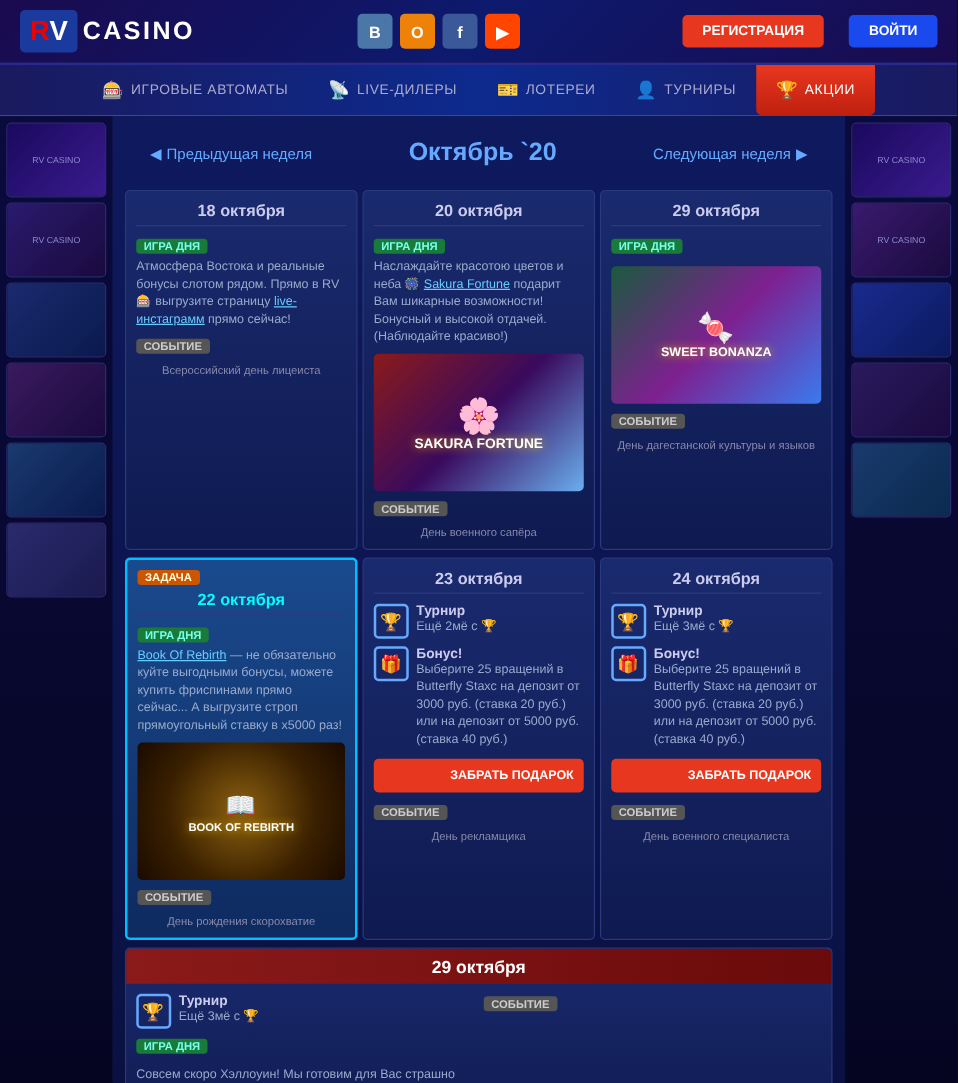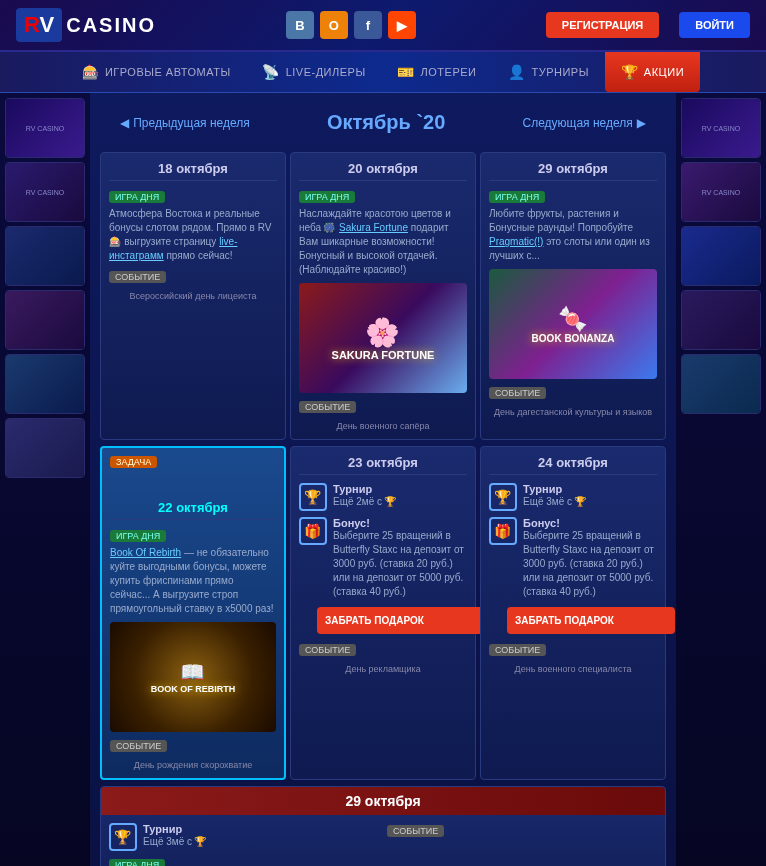--- a/index.html
+++ b/index.html
@@ -198,28 +198,27 @@
       text-align: center;
       font-size: 13px;
       font-weight: bold;
       color: #cce;
       margin-bottom: 8px;
       padding-bottom: 4px;
       border-bottom: 1px solid #2a3a7e;
     }
     .day-card.highlighted .day-header {
       color: #00ffff;
-      margin-top: 28px;
     }
     .tag {
       display: inline-block;
       padding: 1px 6px;
       border-radius: 3px;
       font-size: 9px;
-      font-weight: normal;
+      font-weight: bold;
       margin-bottom: 4px;
       text-transform: uppercase;
     }
     .tag-game { background: #1a7a3a; color: #7fe; }
     .tag-event { background: #555; color: #ccc; }
     .tag-promo { background: #cc5500; color: #ffd; }
     .day-text {
       font-size: 10px;
       color: #9ac;
       line-height: 1.4;
@@ -283,22 +282,22 @@
       width: 100%;
       background: #e8371f;
       color: #fff;
       border: none;
       padding: 8px;
       border-radius: 4px;
       cursor: pointer;
       font-size: 10px;
       font-weight: bold;
       text-transform: uppercase;
-      text-align: left;
-      margin: 8px 18px;
+      text-align: right;
+      margin: 8px 0;
     }
 
     
     .row2-grid {
       display: grid;
       grid-template-columns: 1fr 1fr 1fr;
       gap: 4px;
       margin-bottom: 6px;
     }
 
@@ -442,27 +441,24 @@
             <div class="img-label" style="font-size:11px">SAKURA FORTUNE</div>
           </div>
         </div>
         <span class="tag tag-event">СОБЫТИЕ</span>
         <div class="event-label">День военного сапёра</div>
       </div>
 
       <div class="day-card">
         <div class="day-header">29 октября</div>
         <span class="tag tag-game">ИГРА ДНЯ</span>
-        <div class="day-text">
-          Любите фрукты, растения и Бонусные раунды! Попробуйте <a style="color:#6cf">Pragmatic(!)</a> это слоты или один из лучших с...
-        </div>
         <div class="day-image img-bonanza">
           <div style="text-align:center">
             <div style="font-size:24px;">🍬</div>
-            <div class="img-label" style="font-size:10px">BOOK BONANZA</div>
+            <div class="img-label" style="font-size:10px">SWEET BONANZA</div>
           </div>
         </div>
         <span class="tag tag-event">СОБЫТИЕ</span>
         <div class="event-label">День дагестанской культуры и языков</div>
       </div>
 
     </div>
 
     <div class="row2-grid">
 

